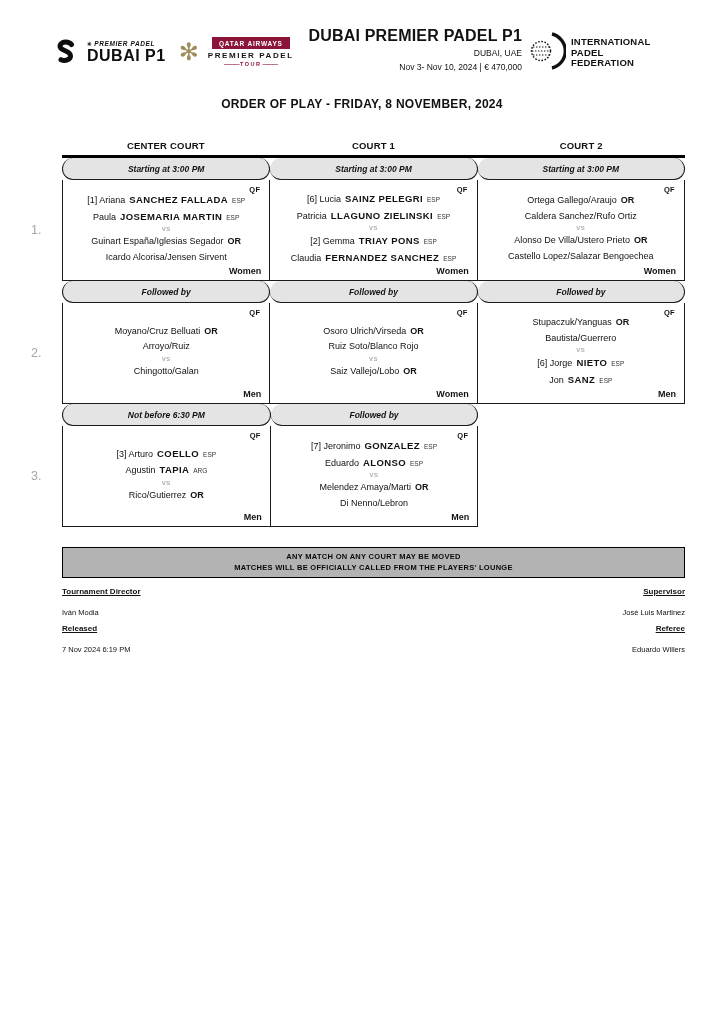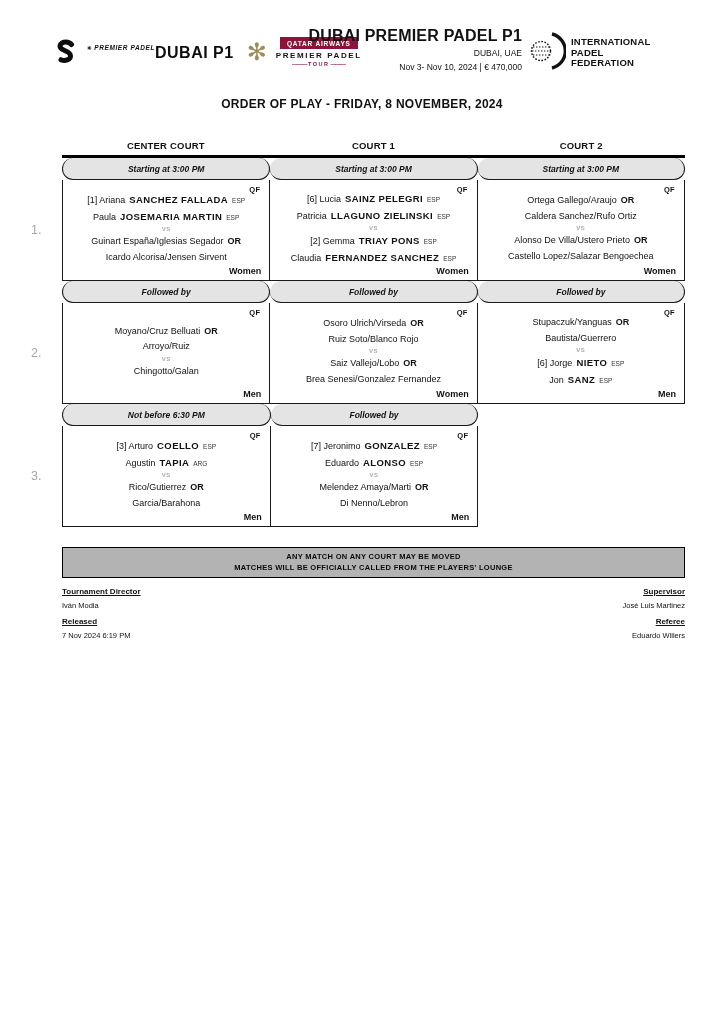--- a/index.html
+++ b/index.html
@@ -7,21 +7,21 @@
   body {
     width:724px; height:1024px; position:relative;
     font-family:"Liberation Sans", sans-serif; color:#111;
     overflow:hidden;
   }
 
   
   .header { position:relative; height:88px; }
   .logo-left { position:absolute; left:48px; top:36px; display:flex; align-items:center; gap:7px; }
   .smark svg { display:block; }
-  .lbrand { display:flex; }
+  .lbrand { display:flex; flex-direction:column; }
   .tagline { font-size:6.5px; font-weight:bold; font-style:italic; letter-spacing:0.6px; color:#111; white-space:nowrap; }
   .tagline .star { font-style:normal; font-size:5.5px; margin-right:2px; }
   .lname { font-size:16px; font-weight:bold; letter-spacing:0.5px; color:#0d0d0d; line-height:17px; }
   .oryx { font-size:24px; line-height:24px; margin:0 2px 0 6px; }
   .qatar { display:flex; flex-direction:column; align-items:center; }
   .q-top { color:#fff; font-size:6.5px; font-weight:bold; letter-spacing:0.8px; padding:2.5px 7px; white-space:nowrap; }
   .q-mid { font-size:8px; font-weight:bold; letter-spacing:1.6px; margin-top:2px; color:#151515; white-space:nowrap; }
   .q-bot { font-size:5.5px; font-weight:bold; letter-spacing:1.5px; margin-top:1px; }
   .q-bot::before { content:"———  "; letter-spacing:-0.5px; }
   .q-bot::after  { content:"  ———"; letter-spacing:-0.5px; }
@@ -67,21 +67,21 @@
                 color:#a6a6a6; font-size:12.5px; }
 
   
   .notice { margin-top:20px; border:1px solid #000; background:#b3b3b3; text-align:center; padding:3px 0 4px; }
   .notice div { font-size:7.5px; font-weight:bold; letter-spacing:0.3px; line-height:11px; color:#0a0a0a; }
 
   
   .footer { display:flex; justify-content:space-between; margin-top:9px;gap:40px; }
   .footer-right { text-align:right; }
   .footer-label { font-size:8px; font-weight:bold; text-decoration:underline; }
-  .footer-value { font-size:7.5px; margin-top:5px; margin-bottom:7px; }
+  .footer-value { font-size:7.5px; margin-top:12px; margin-bottom:7px; }
 </style>
 </head>
 <body>
 
 <div class="page">
 
   <header class="header">
     <div class="logo-left">
       <span class="smark">
         <svg width="32" height="32" viewBox="0 0 32 32">
@@ -195,21 +195,20 @@
               </div>
               <div class="gender">Men</div>
             </div>
             <div class="cell match-cell">
               <div class="round">QF</div>
               <div class="lines">
                 <div class="line"><span class="pre">Osoro Ulrich/Virseda</span><span class="or">OR</span></div>
                 <div class="line"><span class="pre">Ruiz Soto/Blanco Rojo</span></div>
                 <div class="line vs">VS</div>
                 <div class="line"><span class="pre">Saiz Vallejo/Lobo</span><span class="or">OR</span></div>
-                <div class="line"><span class="pre">Brea Senesi/Gonzalez Fernandez</span></div>
               </div>
               <div class="gender">Women</div>
             </div>
             <div class="cell match-cell">
               <div class="round">QF</div>
               <div class="lines">
                 <div class="line"><span class="pre">Stupaczuk/Yanguas</span><span class="or">OR</span></div>
                 <div class="line"><span class="pre">Bautista/Guerrero</span></div>
                 <div class="line vs">VS</div>
                 <div class="line"><span class="pre">[6] Jorge</span><span class="pname">NIETO</span><span class="nat">ESP</span></div>
@@ -227,21 +226,20 @@
             <div class="cell time-cell empty"></div>
           </div>
           <div class="cells">
             <div class="cell match-cell">
               <div class="round">QF</div>
               <div class="lines">
                 <div class="line"><span class="pre">[3] Arturo</span><span class="pname">COELLO</span><span class="nat">ESP</span></div>
                 <div class="line"><span class="pre">Agustin</span><span class="pname">TAPIA</span><span class="nat">ARG</span></div>
                 <div class="line vs">VS</div>
                 <div class="line"><span class="pre">Rico/Gutierrez</span><span class="or">OR</span></div>
-                <div class="line"><span class="pre">Garcia/Barahona</span></div>
               </div>
               <div class="gender">Men</div>
             </div>
             <div class="cell match-cell">
               <div class="round">QF</div>
               <div class="lines">
                 <div class="line"><span class="pre">[7] Jeronimo</span><span class="pname">GONZALEZ</span><span class="nat">ESP</span></div>
                 <div class="line"><span class="pre">Eduardo</span><span class="pname">ALONSO</span><span class="nat">ESP</span></div>
                 <div class="line vs">VS</div>
                 <div class="line"><span class="pre">Melendez Amaya/Marti</span><span class="or">OR</span></div>

